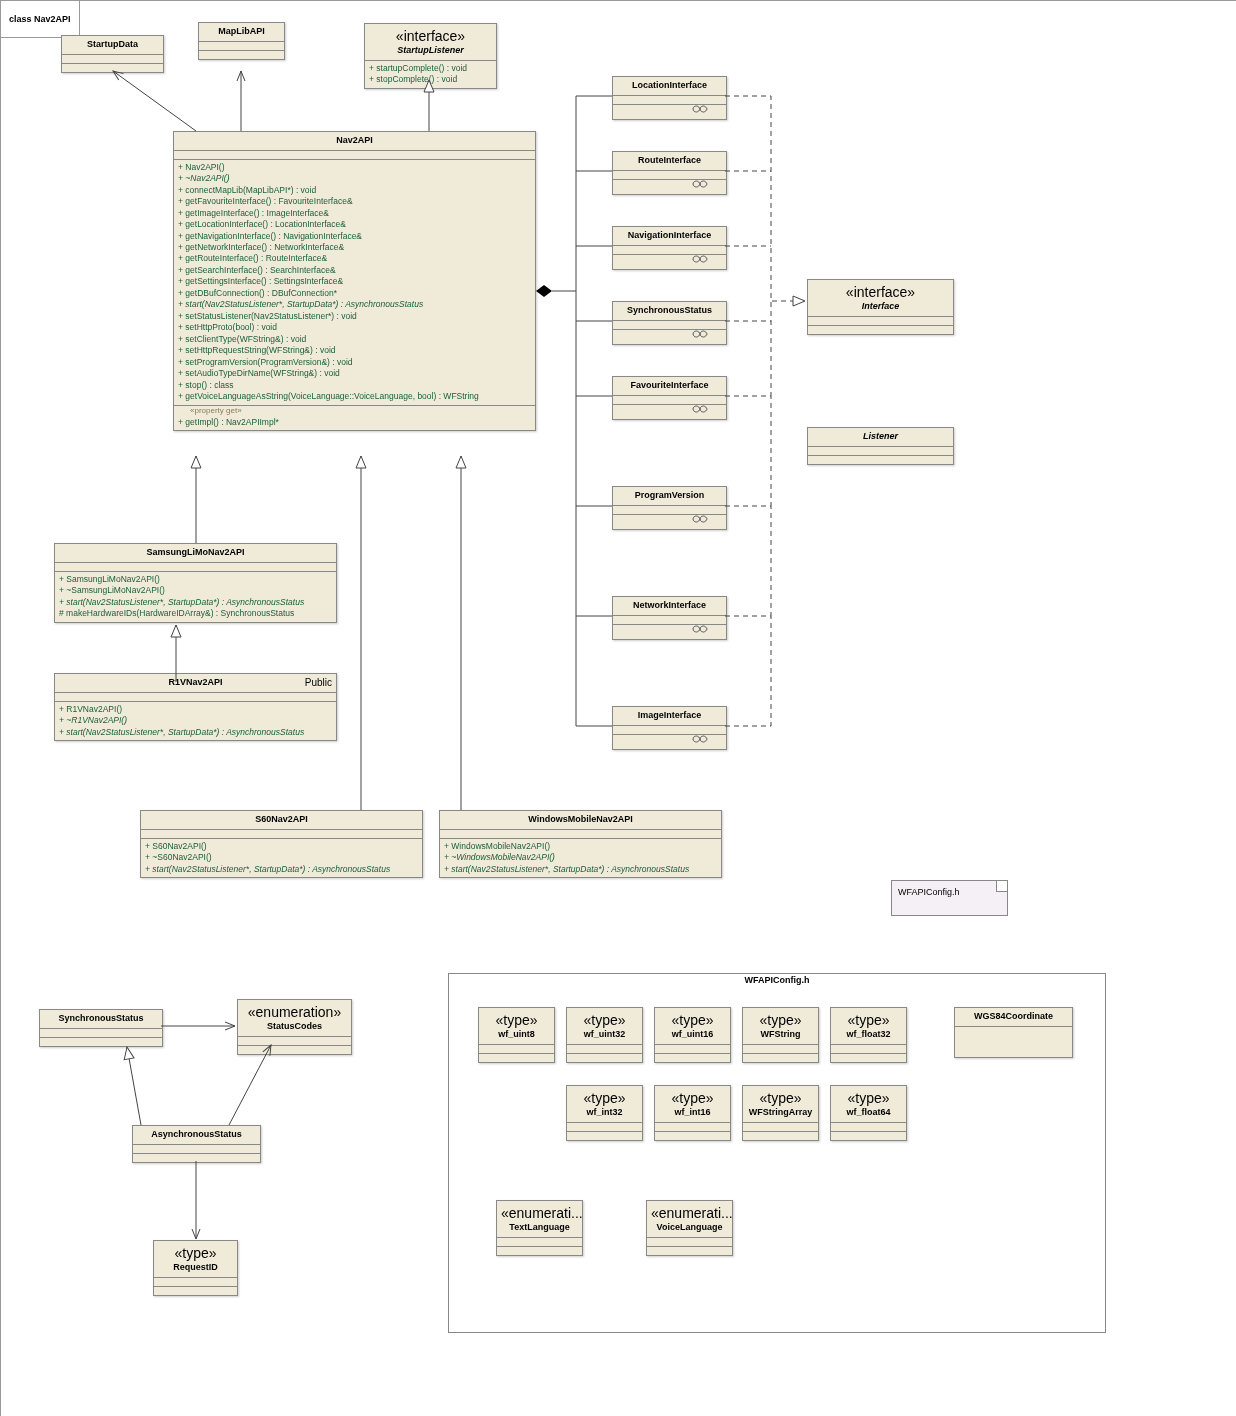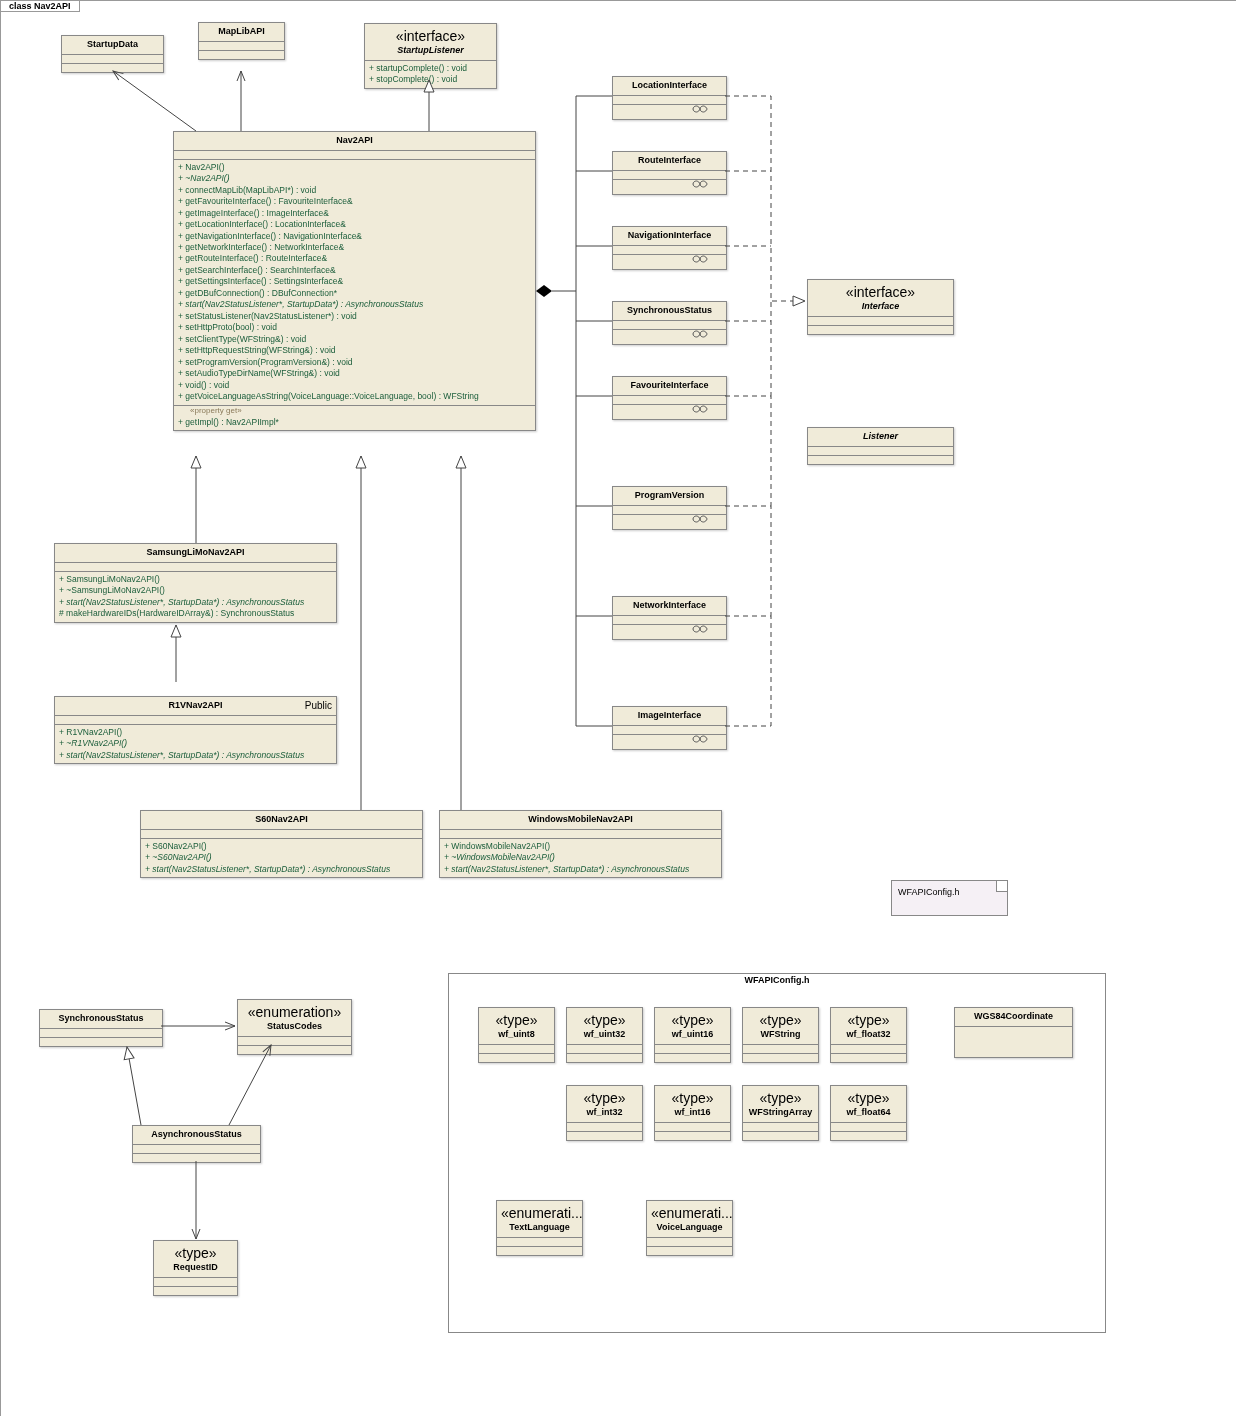--- a/index.html
+++ b/index.html
@@ -1,17 +1,17 @@
 <!DOCTYPE html>
 <html><head>
 <meta charset="utf-8">
 <style>
 body{margin:0;font-family:Arial,sans-serif;font-size:9px;background:#fff;color:#000}
 .canvas{position:relative;width:1236px;height:1416px;border:1px solid #999;margin:0}
-.tab{position:absolute;top:0;left:0;border:1px solid #999;border-top:none;border-left:none;padding:0 8px;background:#fff;font-size:9px}
+.tab{position:absolute;top:0;left:0;border:1px solid #999;border-top:none;border-left:none;padding:13px 8px;background:#fff;font-size:9px}
 .box{position:absolute;background:#f0ebd9;border:1px solid #888;box-shadow:1px 1px 2px rgba(0,0,0,.2)}
 .box .hdr{border-bottom:1px solid #888;text-align:center;padding:3px 4px;font-weight:normal;font-size:9px;line-height:1.3}
 .box .hdr .st{font-size:14px;font-style:normal}
 .box .hdr .nm{font-weight:bold}
 .box .hdr .it{font-style:italic;font-weight:bold}
 .box .sect{border-bottom:1px solid #888;min-height:8px}
 .box .sect:last-child{border-bottom:none}
 .box .ops{padding:2px 4px;font-size:8.5px;color:#1a5d3a;line-height:1.35}
 .box .ops div{white-space:nowrap;overflow:hidden}
 .box .pg{padding:0 16px;font-size:8px;color:#8a7a5a;font-style:normal}
@@ -64,21 +64,21 @@
         <div>+  getSearchInterface() : SearchInterface&amp;</div>
         <div>+  getSettingsInterface() : SettingsInterface&amp;</div>
         <div>+  getDBufConnection() : DBufConnection*</div>
         <div style="font-style: italic;">+  start(Nav2StatusListener*, StartupData*) : AsynchronousStatus</div>
         <div>+  setStatusListener(Nav2StatusListener*) : void</div>
         <div>+  setHttpProto(bool) : void</div>
         <div>+  setClientType(WFString&amp;) : void</div>
         <div>+  setHttpRequestString(WFString&amp;) : void</div>
         <div>+  setProgramVersion(ProgramVersion&amp;) : void</div>
         <div>+  setAudioTypeDirName(WFString&amp;) : void</div>
-        <div>+  void() : void</div>
+        <div>+  stop() : class</div>
         <div>+  getVoiceLanguageAsString(VoiceLanguage::VoiceLanguage, bool) : WFString</div>
       </div>
     <div class="pg">«property get»</div>
     <div class="sect ops" id="ops-nav2api2">
         <div>+  getImpl() : Nav2APIImpl*</div>
       </div>
   </div>
 
   <div class="box" style="left:611px;top:75px;width:113px">
       <div class="hdr"><span class="nm">LocationInterface</span></div>
@@ -135,35 +135,35 @@
   <div class="box" style="left:53px;top:542px;width:281px">
       <div class="hdr"><span class="nm">SamsungLiMoNav2API</span></div>
       <div class="sect"></div>
       <div class="sect ops" id="ops-samsung">
         <div>+  SamsungLiMoNav2API()</div>
         <div style="">+  ~SamsungLiMoNav2API()</div>
         <div style="font-style: italic;">+  start(Nav2StatusListener*, StartupData*) : AsynchronousStatus</div>
         <div>#  makeHardwareIDs(HardwareIDArray&amp;) : SynchronousStatus</div>
       </div>
     </div>
-  <div class="box" style="left:53px;top:695px;width:281px">
+  <div class="box" style="left:53px;top:672px;width:281px">
       <div class="hdr" style="position:relative"><span class="nm">R1VNav2API</span><span class="pubtag">Public</span></div>
       <div class="sect"></div>
       <div class="sect ops" id="ops-r1v">
         <div>+  R1VNav2API()</div>
         <div style="font-style: italic;">+  ~R1VNav2API()</div>
         <div style="font-style: italic;">+  start(Nav2StatusListener*, StartupData*) : AsynchronousStatus</div>
       </div>
     </div>
   <div class="box" style="left:139px;top:809px;width:281px">
       <div class="hdr"><span class="nm">S60Nav2API</span></div>
       <div class="sect"></div>
       <div class="sect ops" id="ops-s60">
         <div>+  S60Nav2API()</div>
-        <div style="font-style: italic;">+  ~S60Nav2API()</div>
+        <div style="">+  ~S60Nav2API()</div>
         <div style="font-style: italic;">+  start(Nav2StatusListener*, StartupData*) : AsynchronousStatus</div>
       </div>
     </div>
   <div class="box" style="left:438px;top:809px;width:281px">
       <div class="hdr"><span class="nm">WindowsMobileNav2API</span></div>
       <div class="sect"></div>
       <div class="sect ops" id="ops-winmobile">
         <div>+  WindowsMobileNav2API()</div>
         <div style="font-style: italic;">+  ~WindowsMobileNav2API()</div>
         <div style="font-style: italic;">+  start(Nav2StatusListener*, StartupData*) : AsynchronousStatus</div>

